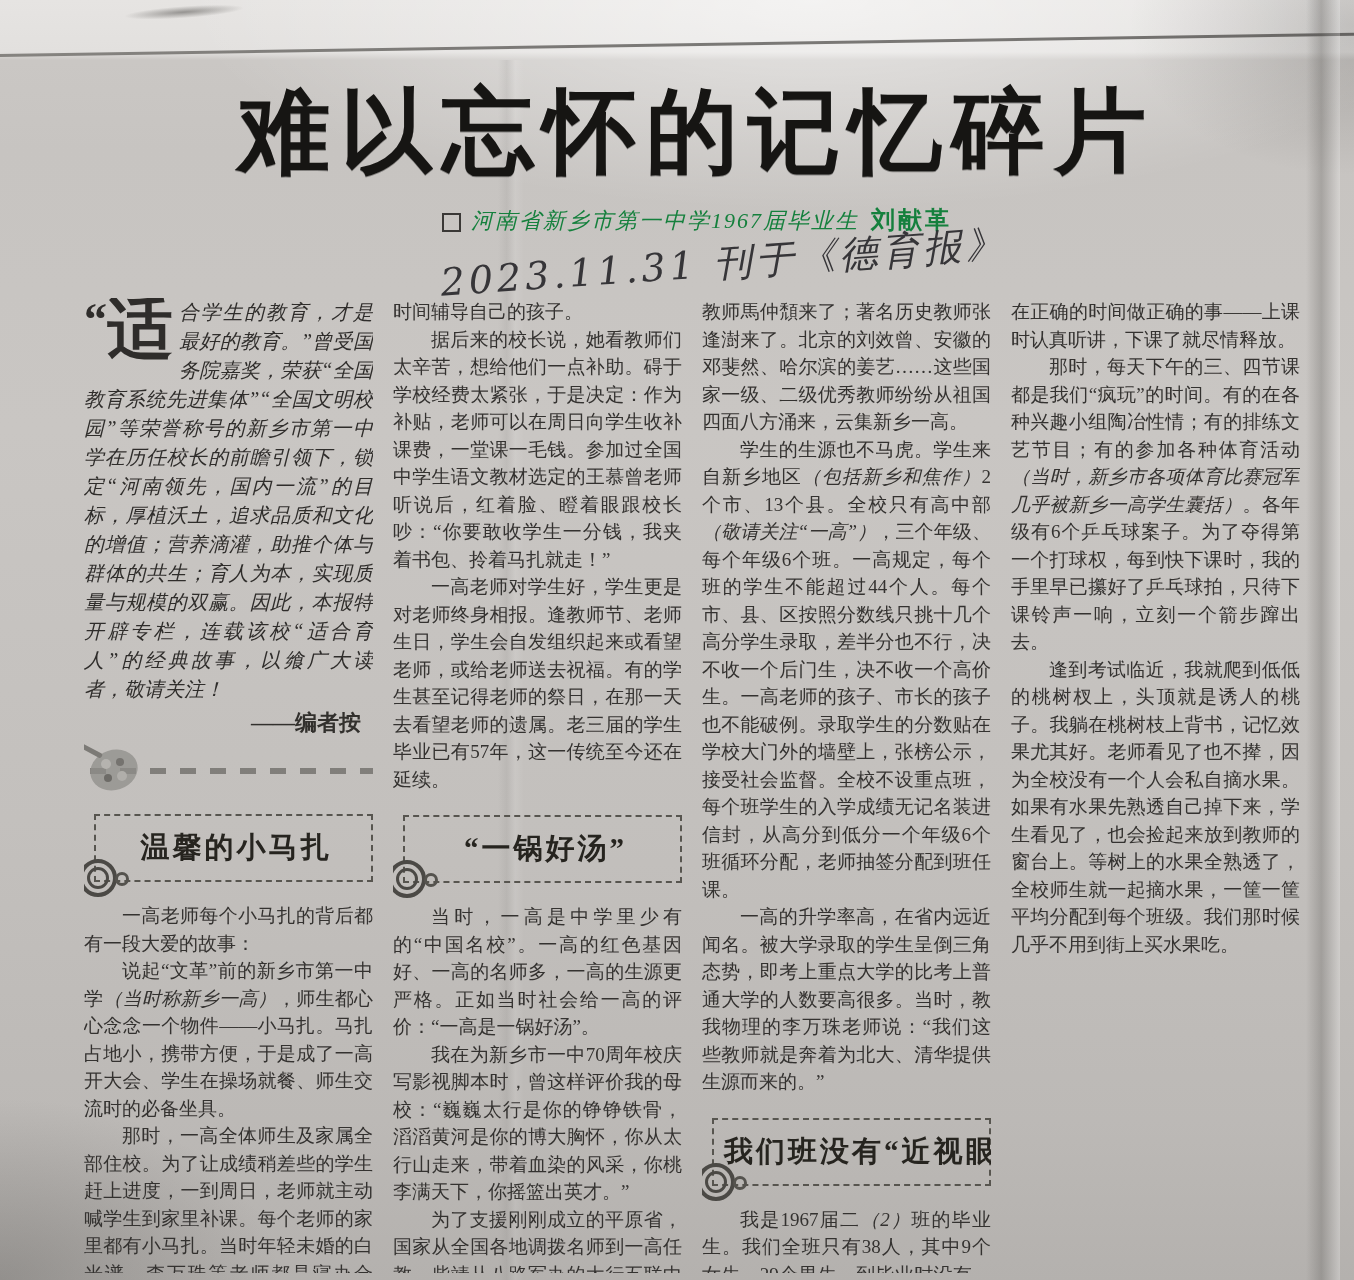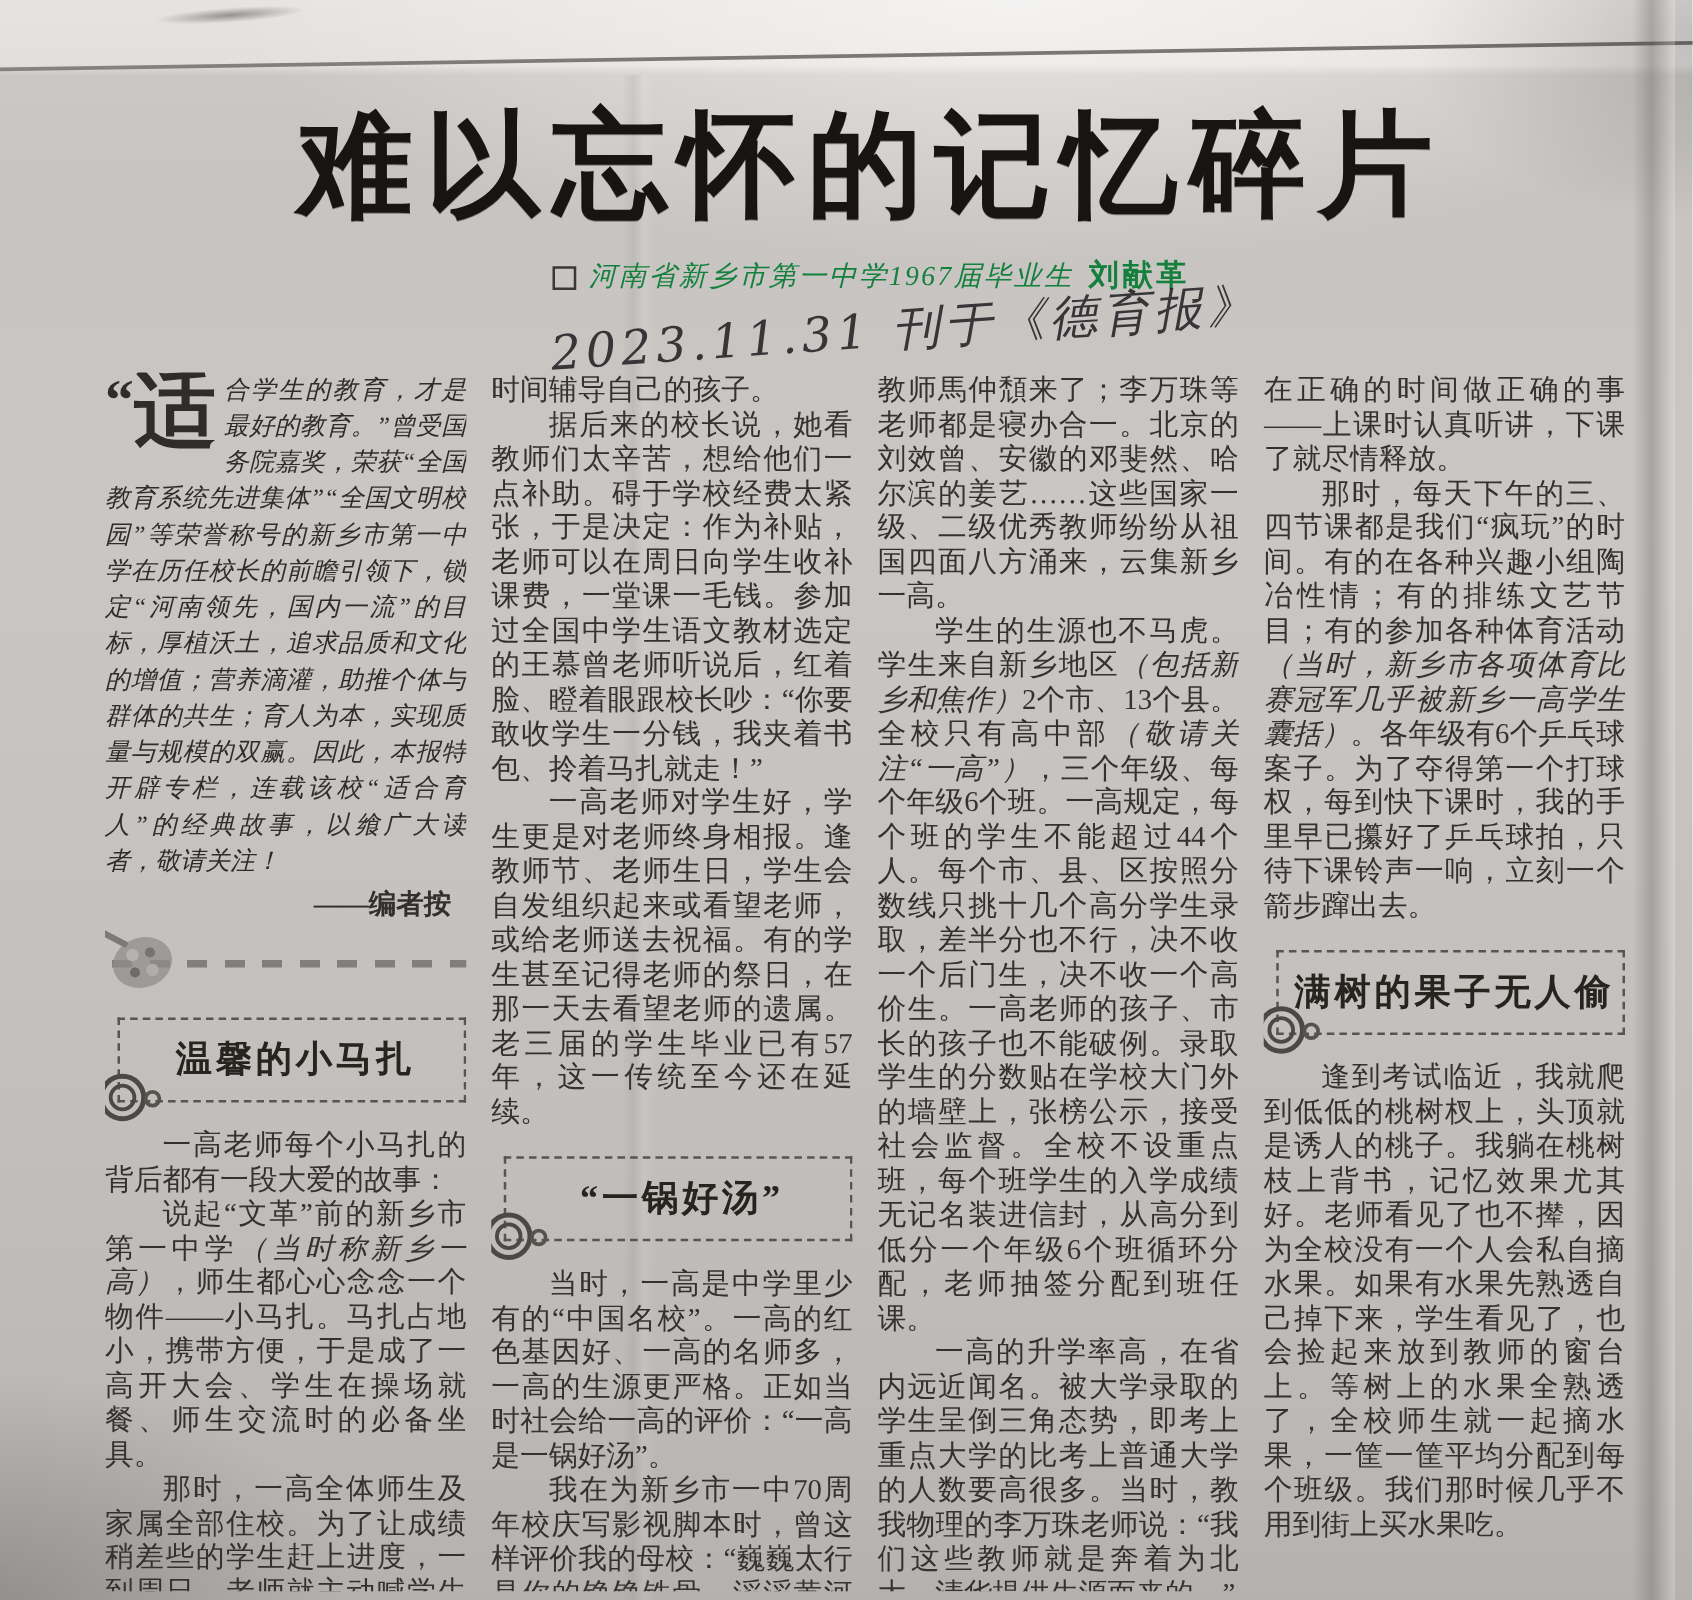--- a/index.html
+++ b/index.html
@@ -24,21 +24,21 @@
   .main-title{font-size:92px;font-weight:900;letter-spacing:10px;color:#161513;text-shadow:0 1px 0 rgba(0,0,0,.35);font-family:"DejaVu Serif","Liberation Serif",serif;}
   .byline-row{margin-top:10px;font-size:22px;color:#15803d;letter-spacing:2px;font-family:Liberation Serif, serif;}
   .byline-box{display:inline-block;width:15px;height:15px;border:2px solid #3a3836;vertical-align:middle;margin-right:10px;}
   .byline-school{font-style:italic;}
   .byline-author{font-weight:bold;font-size:24px;font-style:normal;margin-left:12px;letter-spacing:3px;}
   .handwriting{position:absolute;left:440px;top:238px;font-size:38px;font-style:italic;color:#27262a;transform:rotate(-4deg);letter-spacing:4px;font-family:"DejaVu Serif","Liberation Serif",serif;opacity:.9;}
 
   
   .cols{position:absolute;left:84px;top:298px;width:1234px;display:flex;gap:20px;}
   .col{width:289px;height:975px;overflow:hidden;text-align:justify;}
-  p.bp{font-size:23px;line-height:27.5px;margin:0;text-indent:2em;color:#343230;}
+  p.bp{font-size:19px;line-height:27.5px;margin:0;text-indent:2em;color:#343230;}
   p.bp.cont{text-indent:0;}
   .kai{font-style:italic;}
 
   
   .editor-note{font-style:italic;font-size:20px;line-height:29px;color:#2f2d2b;margin-bottom:4px;}
   .dropcap-wrap{float:left;margin:2px 6px 0 0;}
   .open-quote{font-size:46px;font-weight:bold;vertical-align:top;line-height:40px;font-style:normal;}
   .dropcap{font-size:66px;line-height:58px;font-weight:bold;font-style:normal;}
   .editor-sign{text-align:right;font-size:22px;font-weight:bold;font-style:normal;margin:4px 12px 0 0;}
 
@@ -96,25 +96,24 @@
   <div class="col">
       <p class="bp cont">时间辅导自己的孩子。</p>
       <p class="bp">据后来的校长说，她看教师们太辛苦，想给他们一点补助。碍于学校经费太紧张，于是决定：作为补贴，老师可以在周日向学生收补课费，一堂课一毛钱。参加过全国中学生语文教材选定的王慕曾老师听说后，红着脸、瞪着眼跟校长吵：“你要敢收学生一分钱，我夹着书包、拎着马扎就走！”</p>
       <p class="bp">一高老师对学生好，学生更是对老师终身相报。逢教师节、老师生日，学生会自发组织起来或看望老师，或给老师送去祝福。有的学生甚至记得老师的祭日，在那一天去看望老师的遗属。老三届的学生毕业已有57年，这一传统至今还在延续。</p>
       <div class="sec"><span class="t">“一锅好汤”</span><span class="deco"></span></div>
       <p class="bp">当时，一高是中学里少有的“中国名校”。一高的红色基因好、一高的名师多，一高的生源更严格。正如当时社会给一高的评价：“一高是一锅好汤”。</p>
       <p class="bp">我在为新乡市一中70周年校庆写影视脚本时，曾这样评价我的母校：“巍巍太行是你的铮铮铁骨，滔滔黄河是你的博大胸怀，你从太行山走来，带着血染的风采，你桃李满天下，你摇篮出英才。”</p>
       <p class="bp">为了支援刚刚成立的平原省，国家从全国各地调拨名师到一高任教。柴靖从八路军办的太行五联中来了；毕业于辅仁大学的郜济川来了；颜回的后代颜景松来了；著名语文教师王慕曾从北京来了；著名数学教师靳尚实、王述琦来了；著名物理</p>
     </div>
   <div class="col">
-      <p class="bp cont">教师馬仲頹来了；李万珠等老师都是寝办合一。北京的刘效曾、安徽的邓斐然、哈尔滨的姜艺……这些国家一级、二级优秀教师纷纷从祖国四面八方涌来，云集新乡一高。</p>
+      <p class="bp cont">教师馬仲頹来了；著名历史教师张逢澍来了。北京的刘效曾、安徽的邓斐然、哈尔滨的姜艺……这些国家一级、二级优秀教师纷纷从祖国四面八方涌来，云集新乡一高。</p>
       <p class="bp">学生的生源也不马虎。学生来自新乡地区<span class="kai">（包括新乡和焦作）</span>2个市、13个县。全校只有高中部<span class="kai">（敬请关注“一高”）</span>，三个年级、每个年级6个班。一高规定，每个班的学生不能超过44个人。每个市、县、区按照分数线只挑十几个高分学生录取，差半分也不行，决不收一个后门生，决不收一个高价生。一高老师的孩子、市长的孩子也不能破例。录取学生的分数贴在学校大门外的墙壁上，张榜公示，接受社会监督。全校不设重点班，每个班学生的入学成绩无记名装进信封，从高分到低分一个年级6个班循环分配，老师抽签分配到班任课。</p>
       <p class="bp">一高的升学率高，在省内远近闻名。被大学录取的学生呈倒三角态势，即考上重点大学的比考上普通大学的人数要高很多。当时，教我物理的李万珠老师说：“我们这些教师就是奔着为北大、清华提供生源而来的。”</p>
       <div class="sec"><span class="t">我们班没有“近视眼”</span><span class="deco"></span></div>
       <p class="bp">我是1967届二<span class="kai">（2）</span>班的毕业生。我们全班只有38人，其中9个女生，29个男生，到毕业时没有一个“近视眼”。在校园里也很少能看见戴眼镜的。</p>
     </div>
   <div class="col">
       <p class="bp cont">在正确的时间做正确的事——上课时认真听讲，下课了就尽情释放。</p>
       <p class="bp">那时，每天下午的三、四节课都是我们“疯玩”的时间。有的在各种兴趣小组陶冶性情；有的排练文艺节目；有的参加各种体育活动<span class="kai">（当时，新乡市各项体育比赛冠军几乎被新乡一高学生囊括）</span>。各年级有6个乒乓球案子。为了夺得第一个打球权，每到快下课时，我的手里早已攥好了乒乓球拍，只待下课铃声一响，立刻一个箭步蹿出去。</p>
-      <div class="sec"><span class="t">满树的果子无人偷</span><span class="deco"></span></div>
       <p class="bp">逢到考试临近，我就爬到低低的桃树杈上，头顶就是诱人的桃子。我躺在桃树枝上背书，记忆效果尤其好。老师看见了也不撵，因为全校没有一个人会私自摘水果。如果有水果先熟透自己掉下来，学生看见了，也会捡起来放到教师的窗台上。等树上的水果全熟透了，全校师生就一起摘水果，一筐一筐平均分配到每个班级。我们那时候几乎不用到街上买水果吃。</p>
     </div>
 </div>
 
 </body></html>

